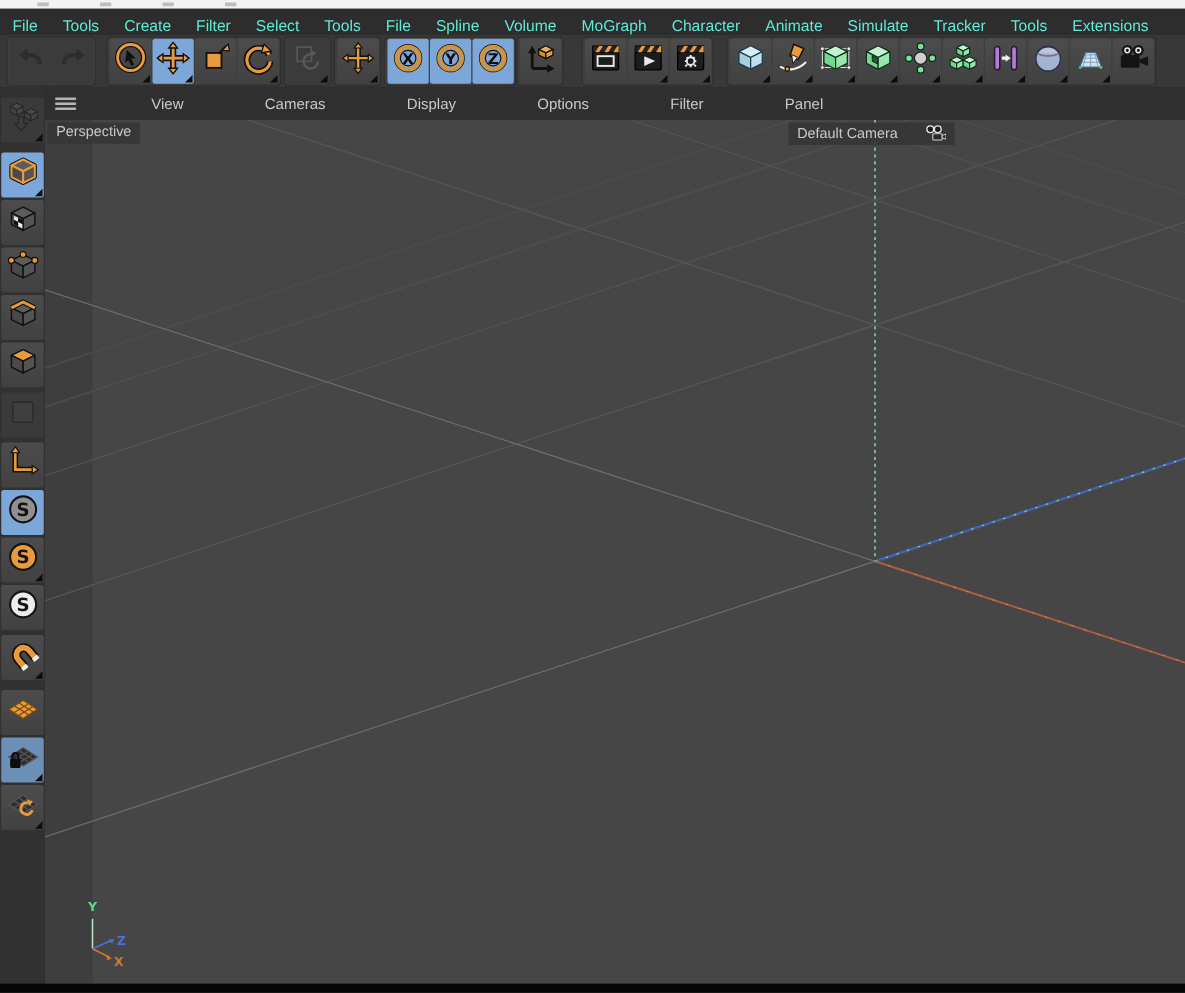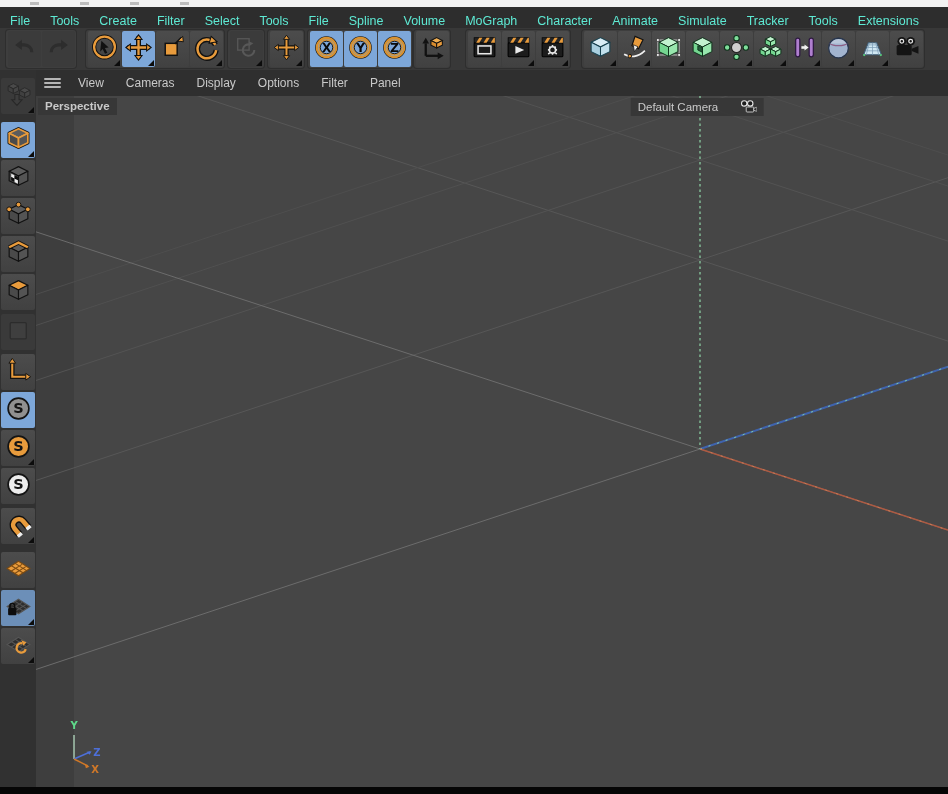--- a/index.html
+++ b/index.html
@@ -23,30 +23,30 @@
            display:flex;flex-direction:column;align-items:center;border-right:1px solid #2a2a2a;}
   .sbtn{width:34px;height:36px;border-radius:2px;position:relative;flex:none;
         background:linear-gradient(#4c4c4c,#414141);display:flex;align-items:center;justify-content:center;}
   .sbtn.active{background:#7da7d9;}
   .sbtn.steel{background:#6c8fb8;}
   .sbtn.disabled{background:#3a3a3a;}
   .sbtn.flyout::after{content:"";position:absolute;right:1px;bottom:1px;width:0;height:0;
         border-left:6px solid transparent;border-bottom:6px solid #0c0c0c;}
   .viewport{position:absolute;left:36px;top:70px;right:0;bottom:7px;}
   .vmenu{height:26px;background:#2f2f2f;display:flex;align-items:center;font-size:12px;color:#c9c9c9;
-         border-bottom:1px solid #232323;}
+         border-bottom:1px solid #232323;gap:43px;}
   .vmenu .item{padding:0 11px;cursor:default;}
   .hamburger{width:17px;height:11px;margin:0 6px 0 8px;display:flex;flex-direction:column;justify-content:space-between;}
   .hamburger b{height:2.4px;background:#b5b5b5;border-radius:1px;}
   .canvas{position:absolute;left:0;top:26px;right:0;bottom:0;background:#464646;overflow:hidden;}
   .shade{position:absolute;left:0;top:0;width:38px;height:100%;background:#3e3e3e;}
   #grid{position:absolute;left:0;top:0;}
   .vlabel{position:absolute;top:2px;background:rgba(54,54,54,.92);color:#c9c9c9;font-size:11.5px;
           padding:2px 7px 3px;white-space:nowrap;}
-  #persp{left:2px;font-weight:bold;}
+  #persp{left:2px;}
   #defcam{left:661px;transform:translateX(-50%);display:flex;align-items:center;gap:21px;}
   .gizmo{position:absolute;left:18px;bottom:10px;}
   .bottombar{position:absolute;left:0;bottom:0;width:100%;height:7px;background:#060606;}
 </style>
 </head>
 <body>
 
 <div class="titlebar">
   <i style="left:30px"></i>
   <i style="left:80px"></i>

